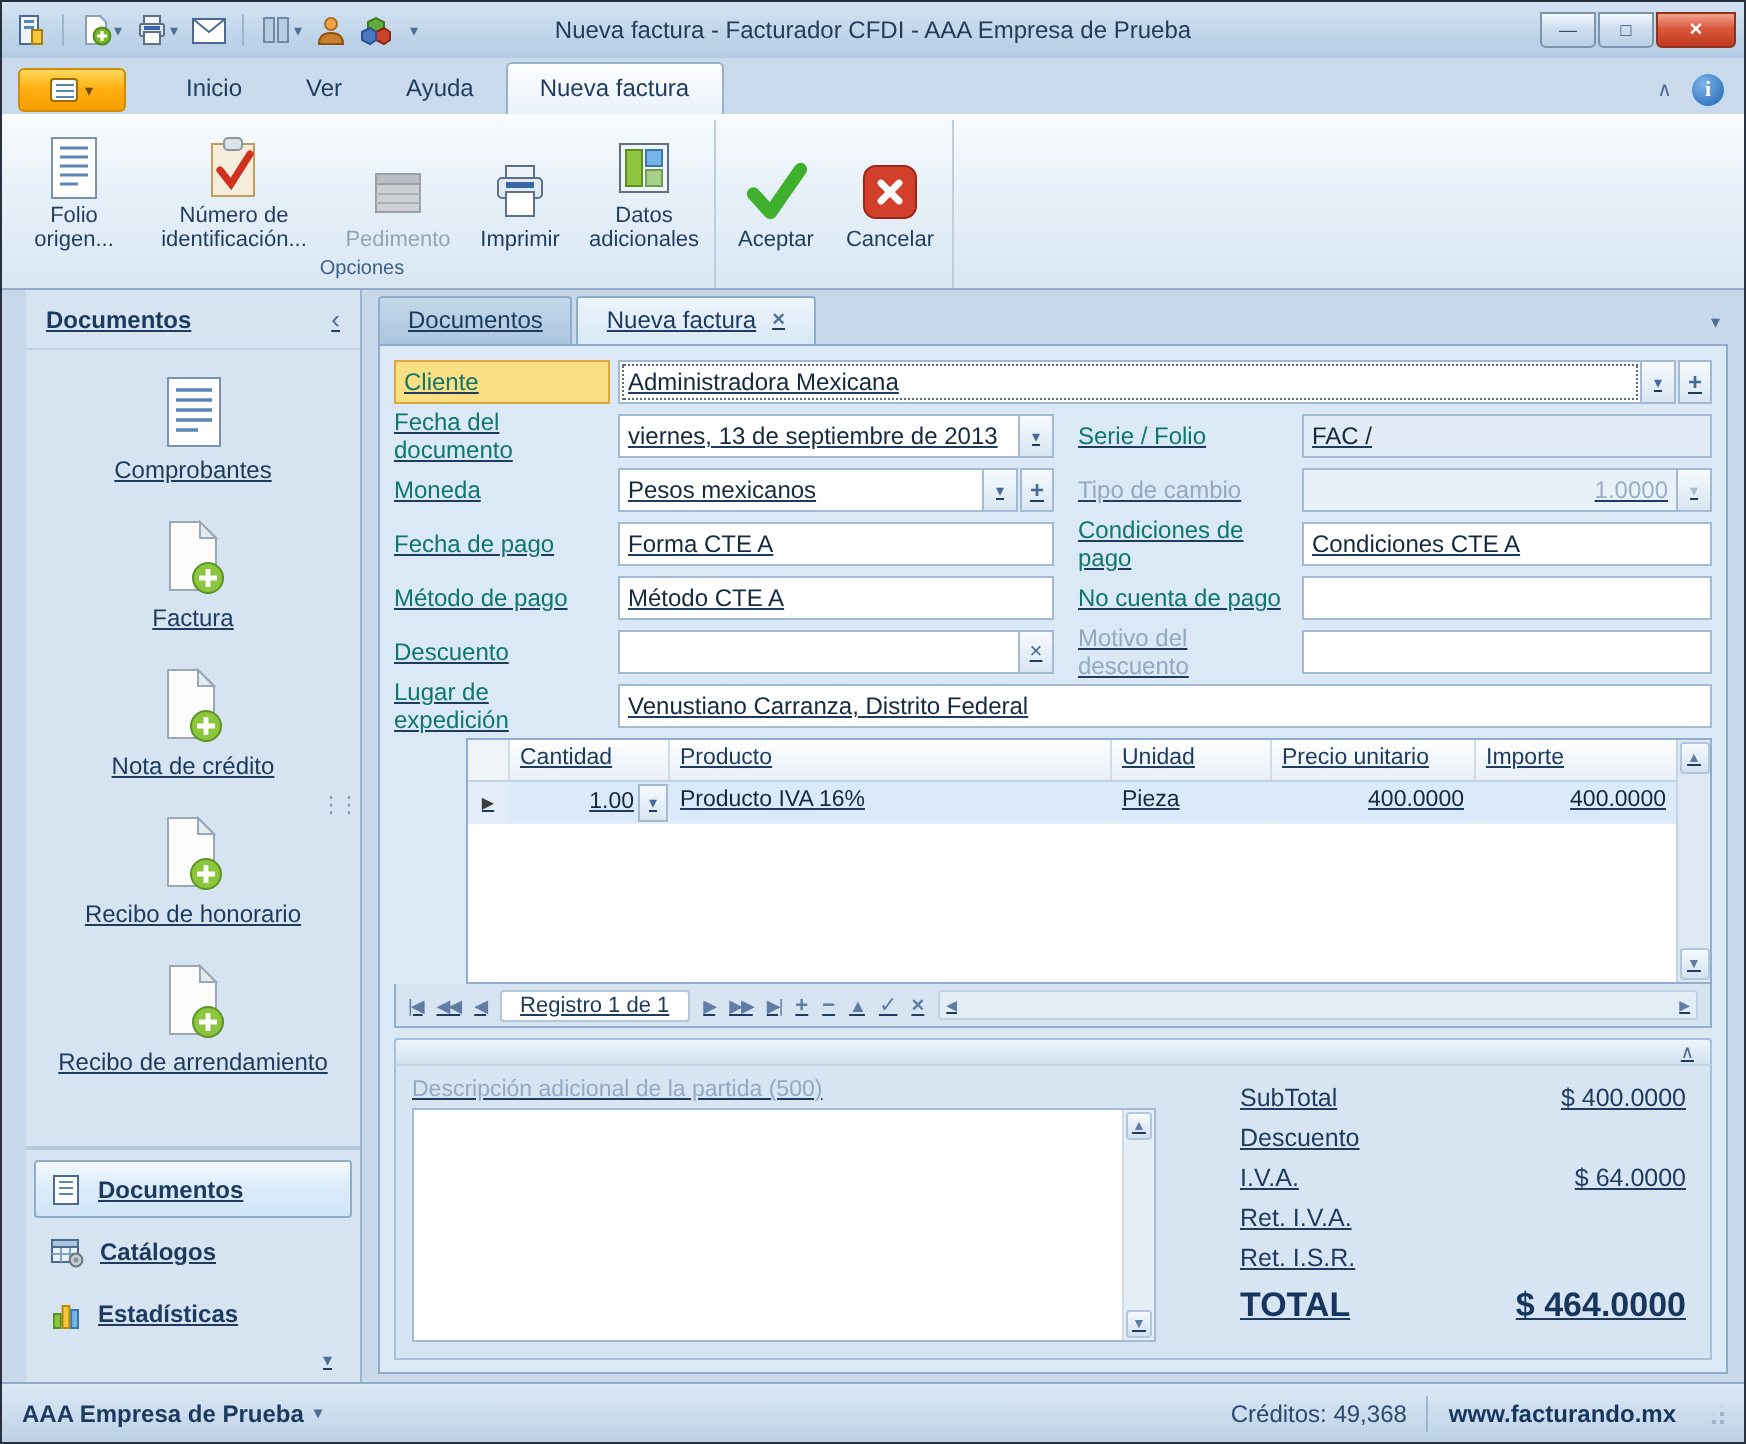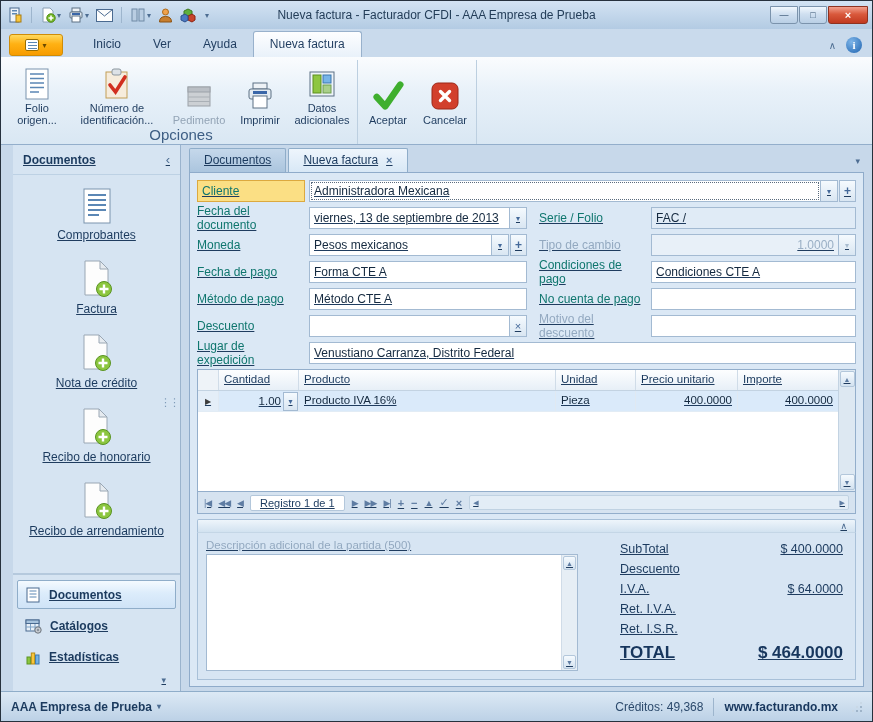--- a/index.html
+++ b/index.html
@@ -27,21 +27,21 @@
   .app-dd { font-size:8px; color:#6b4a00; }
   .ribbon-tab { padding:5px 16px 6px; font-size:12px; color:#1f3c5f; }
   .ribbon-tab.active { background:linear-gradient(#fdfeff,#e9f1fa); border:1px solid #98b1cc; border-bottom:none; border-radius:3px 3px 0 0; }
   .ribbon-right { position:absolute; right:10px; bottom:4px; display:flex; align-items:center; gap:10px; }
   .chev-up { font-size:10px; color:#4d6d92; }
   .info-icon { width:16px; height:16px; border-radius:50%; background:radial-gradient(circle at 35% 30%,#7db4e8,#1f64b0); color:#fff; font-size:11px; font-weight:bold; font-family:"Liberation Serif",serif; display:flex; align-items:center; justify-content:center; }
 
   .ribbon-body { height:88px; background:linear-gradient(#fafcfe,#e8f1f9 40%,#d9e7f3); border-bottom:1px solid #93aecb; display:flex; padding:3px 4px 0; flex-shrink:0; }
   .rgroup { display:flex; flex-direction:column; border-right:1px solid #bccfe0; padding:0 2px; }
   .rgroup-btns { display:flex; flex:1; align-items:flex-end; }
-  .rgroup-label { text-align:center; font-size:15px; color:#3d5e84; height:17px; line-height:15px; }
+  .rgroup-label { text-align:center; font-size:10px; color:#3d5e84; height:17px; line-height:15px; }
   .rbtn { display:flex; flex-direction:column; align-items:center; gap:2px; padding:3px 2px 1px; font-size:11px; line-height:12px; text-align:center; color:#1f3c5f; border-radius:2px; }
   .rbtn.disabled { color:#93a4b6; }
   .rbtn .ric { width:32px; height:32px; display:flex; align-items:center; justify-content:center; }
 
   
   .main { flex:1; display:flex; min-height:0; background:#c7d8ea; padding-left:12px;text-decoration:underline; }
 
   .sidebar { width:168px; background:#d6e4f2; border-right:1px solid #9ab3cd; display:flex; flex-direction:column; flex-shrink:0; position:relative; }
   .sb-head { height:30px; display:flex; align-items:center; justify-content:space-between; padding:0 10px; border-bottom:1px solid #bdd1e4; }
   .sb-title { font-weight:bold; font-size:12px; color:#1b3a5e; }
@@ -72,21 +72,21 @@
   .inp.ro { background:#e0ebf6; }
   .inp.dis { background:#e8f0f8; color:#9aafc5; }
   .inp.num { text-align:right; }
   .inp.focus-dotted { outline:1px dotted #5a6b7d; outline-offset:-3px; }
   .dd { width:17px; height:22px; flex-shrink:0; border:1px solid #a3bad2; border-left:none; background:linear-gradient(#f5fafe,#d9e6f2); color:#44699a; font-size:8px; display:flex; align-items:center; justify-content:center; }
   .dd.plus { font-size:12px; font-weight:bold; }
   .dd.dis { color:#a9bccf; }
   .combo { display:flex; }
 
   
-  .grid { flex:1; min-height:90px; border:1px solid #93aecb; background:#1d4ed8; display:flex; }
+  .grid { flex:1; min-height:90px; border:1px solid #93aecb; background:#1d4ed8; display:flex;margin-left:36px; }
   .g-main { flex:1; display:flex; flex-direction:column; min-width:0; }
   .g-head { height:21px; display:flex; background:linear-gradient(#fdfeff,#e7eff7); border-bottom:1px solid #c3d3e2; font-size:11.5px; color:#1b3a5e; flex-shrink:0; }
   .g-head .gc { border-right:1px solid #d0dce8; padding:3px 5px 0; }
   .g-row { height:21px; display:flex; background:#daeafa; font-size:11.5px; color:#14293f; border-bottom:1px solid #e2ecf5; flex-shrink:0; }
   .g-row .gc { border-right:1px solid #e0e9f2; padding:3px 5px 0; }
   .gc.sel { width:21px; flex-shrink:0; display:flex; align-items:center; justify-content:center; padding:0; color:#3c3c3c; font-size:8px; background:#eef3f8; }
   .g-row .gc.sel { background:#e4eef8; }
   .c-cant { width:80px; flex-shrink:0; }
   .c-prod { flex:1; min-width:0; }
   .c-unid { width:80px; flex-shrink:0; }

